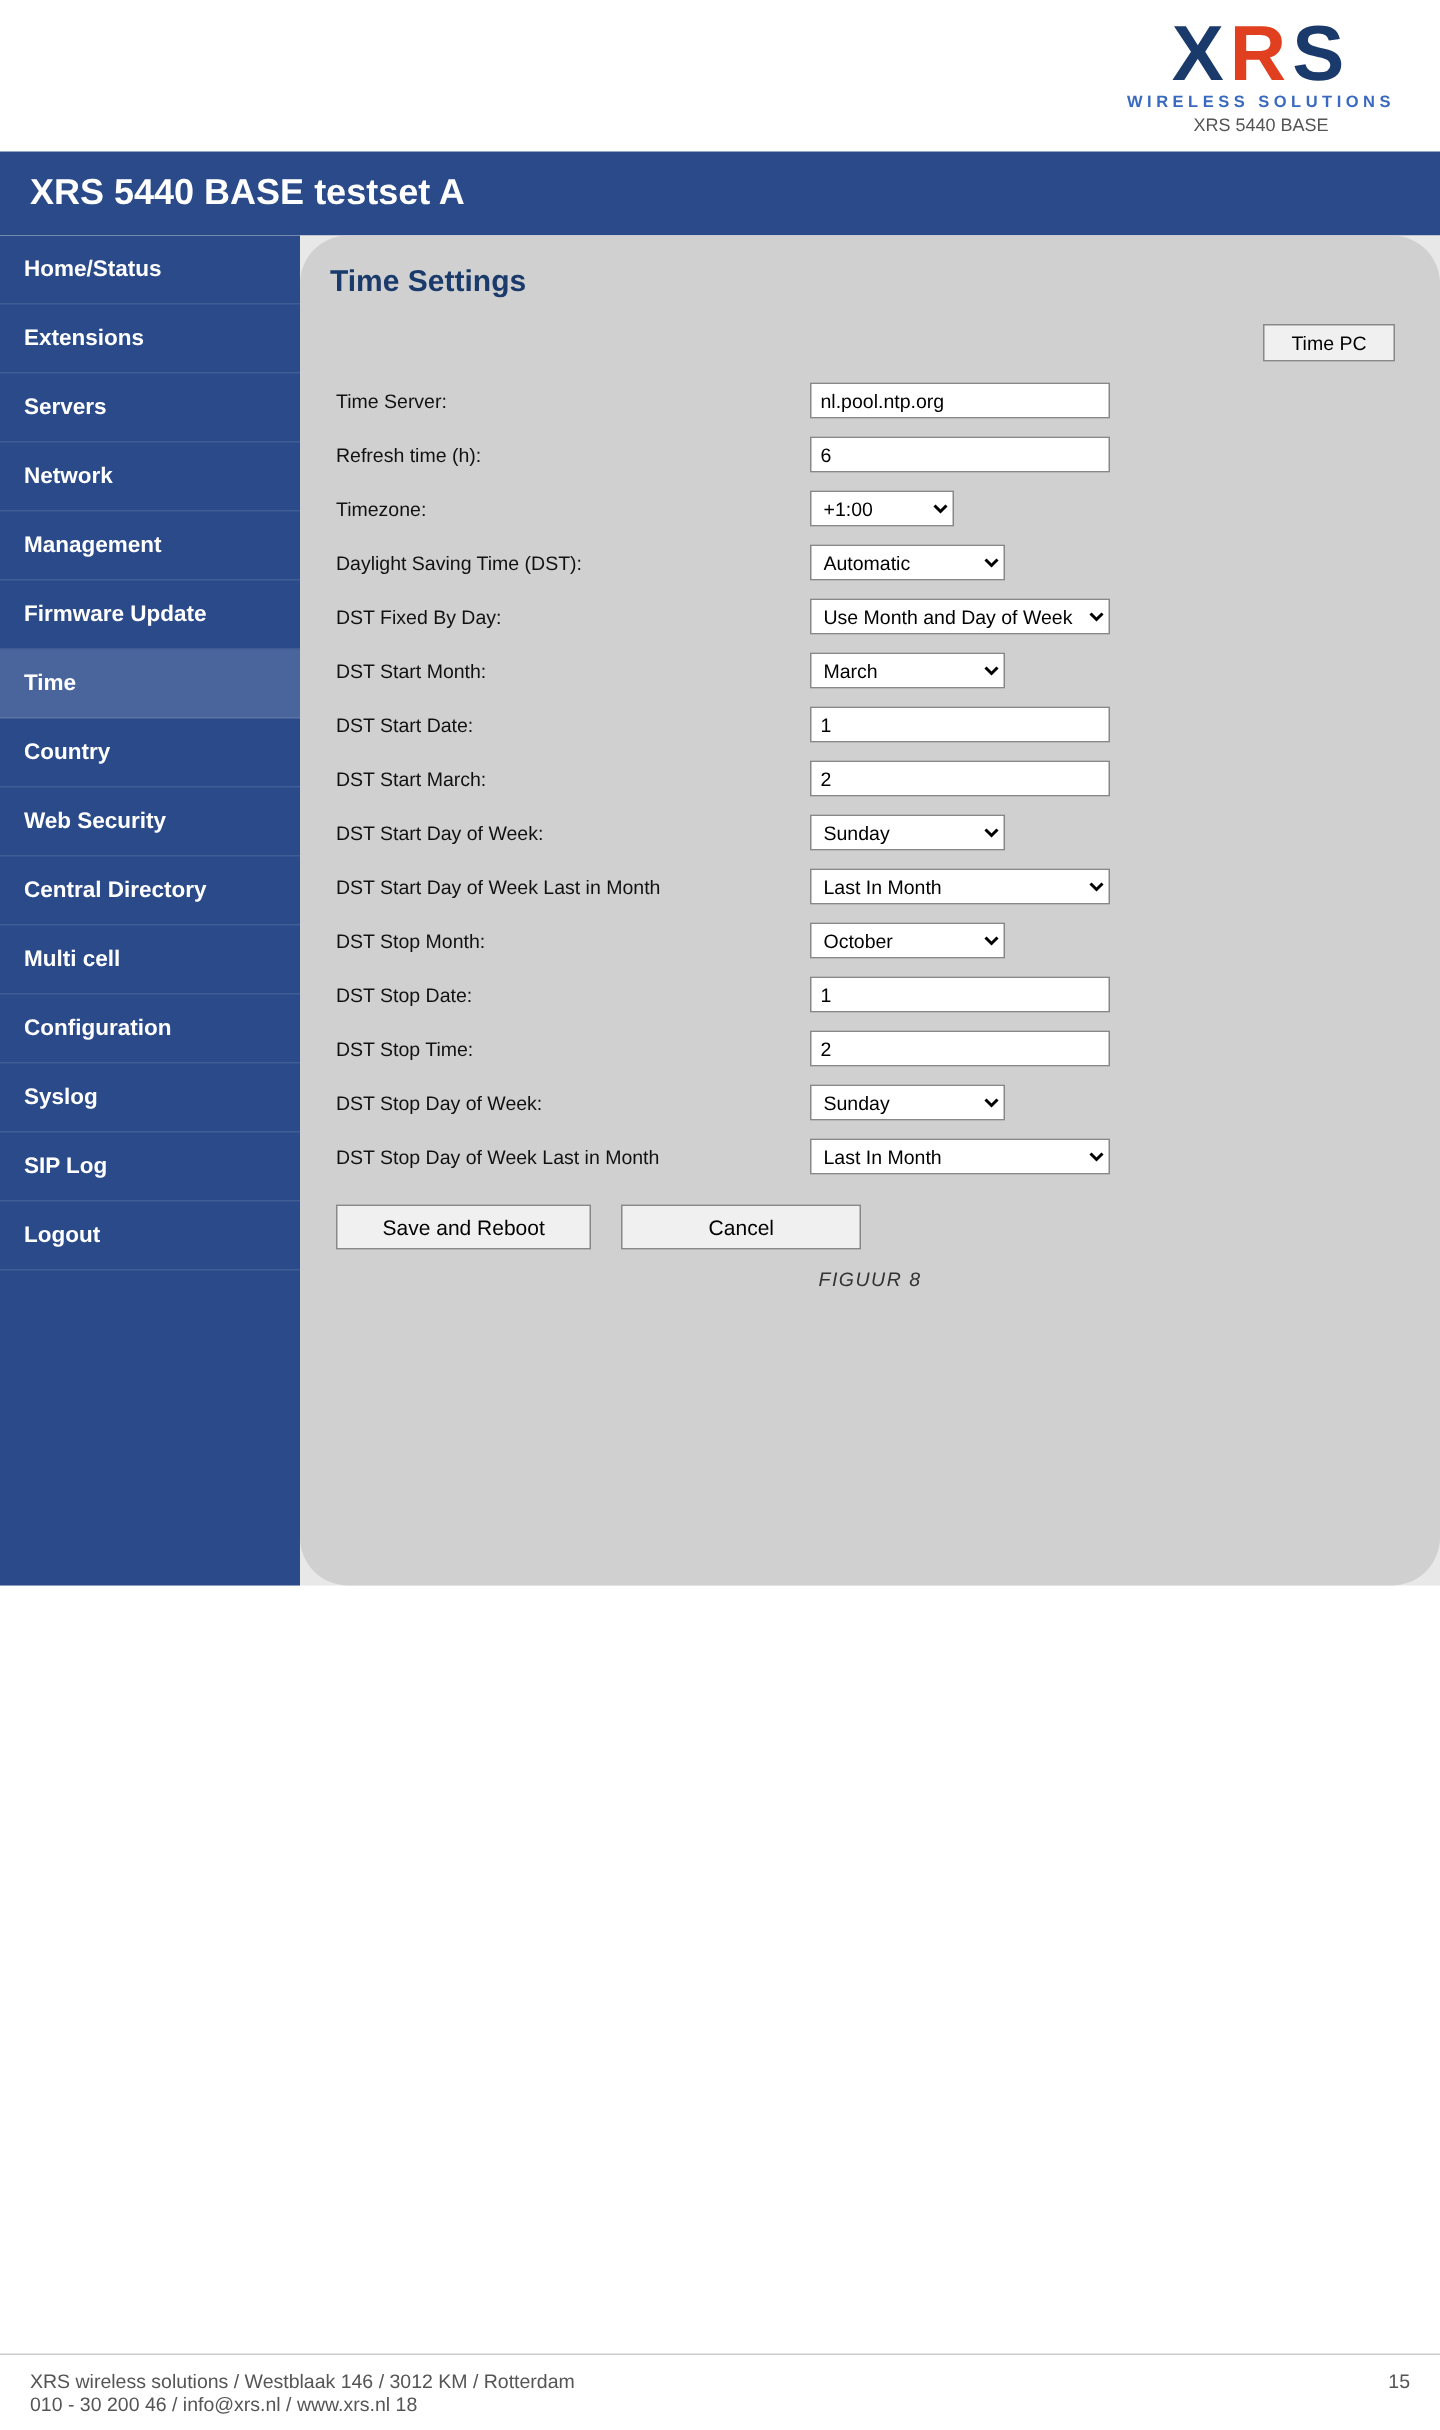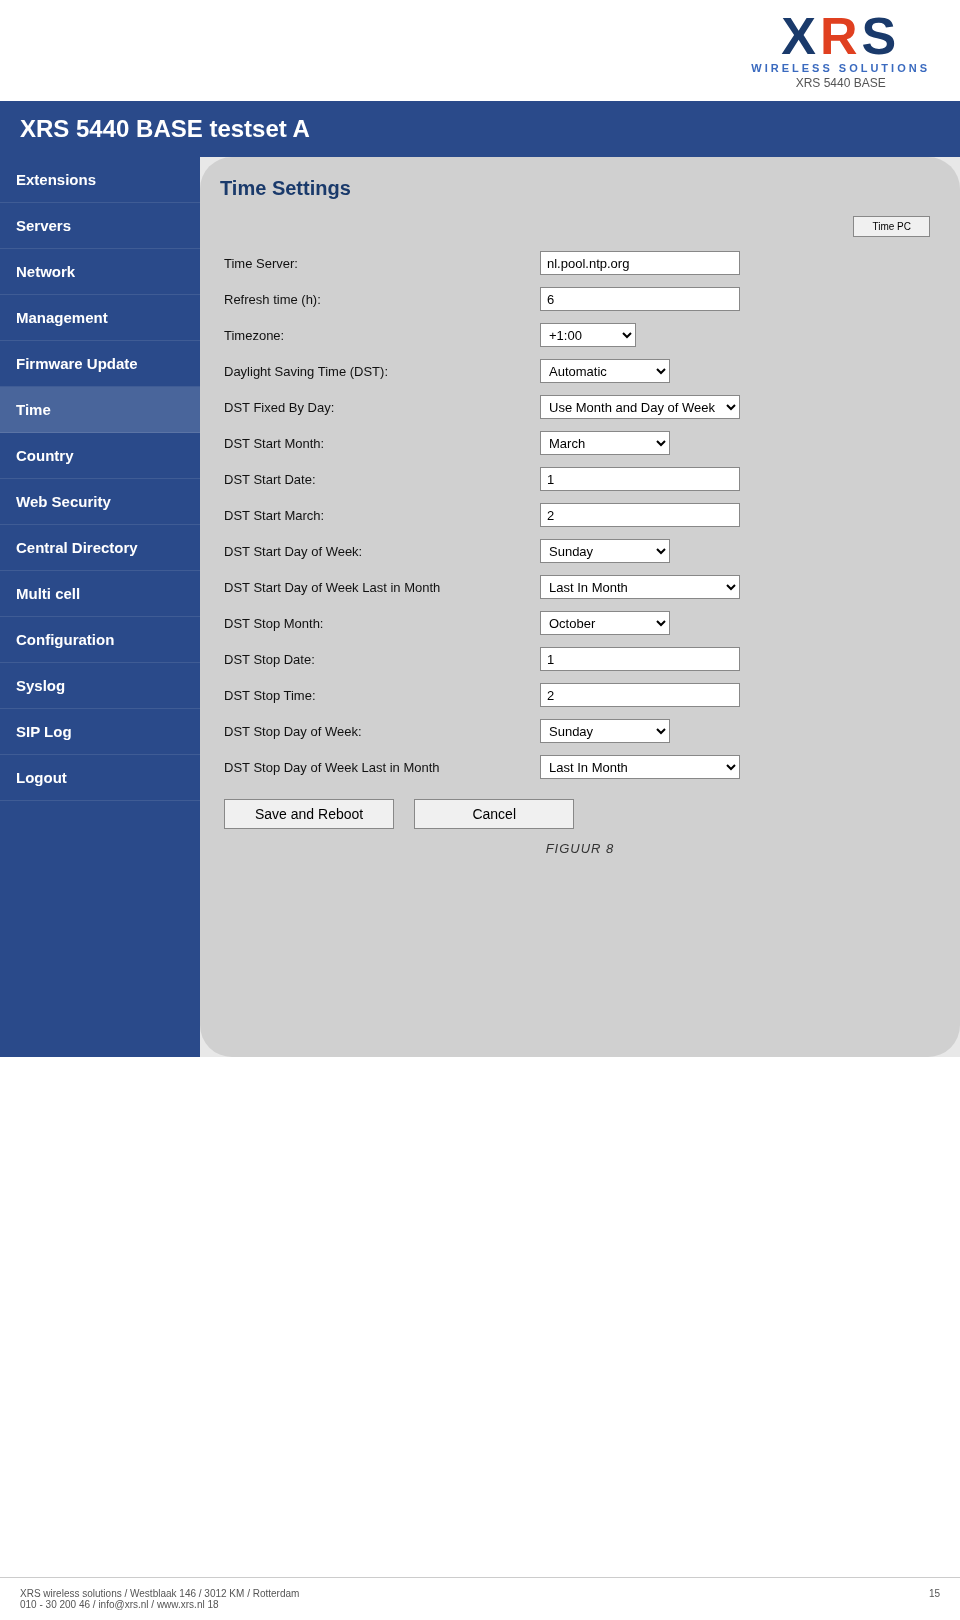--- a/index.html
+++ b/index.html
@@ -104,21 +104,21 @@
     .time-pc-row {
       display: flex;
       justify-content: flex-end;
       margin-bottom: 12px;
       padding-right: 10px;
     }
     .time-pc-btn {
       background: #f0f0f0;
       border: 1px solid #888;
       padding: 4px 18px;
-      font-size: 10px;
+      font-size: 13px;
       cursor: pointer;
     }
 
     
     .form-row {
       display: flex;
       align-items: center;
       margin-bottom: 8px;
       min-height: 28px;
     }
@@ -188,21 +188,21 @@
     .footer {
       position: absolute;
       bottom: 0;
       left: 0;
       right: 0;
       background: #fff;
       border-top: 1px solid #ccc;
       padding: 10px 20px;
       display: flex;
       justify-content: space-between;
-      font-size: 10px;
+      font-size: 13px;
       color: #555;
     }
   </style>
 </head>
 <body>
 
 <div class="header">
   <div class="logo-area">
     <div class="logo-xrs">
       X<span>R</span>S
@@ -212,20 +212,21 @@
   </div>
 </div>
 
 <div class="title-bar">
   <span>XRS 5440 BASE testset A</span>
 </div>
 
 <div class="main-content">
 
   <div class="sidebar">
+    <div class="sidebar-item">Home/Status</div>
     <div class="sidebar-item">Extensions</div>
     <div class="sidebar-item">Servers</div>
     <div class="sidebar-item">Network</div>
     <div class="sidebar-item">Management</div>
     <div class="sidebar-item">Firmware Update</div>
     <div class="sidebar-item active">Time</div>
     <div class="sidebar-item">Country</div>
     <div class="sidebar-item">Web Security</div>
     <div class="sidebar-item">Central Directory</div>
     <div class="sidebar-item">Multi cell</div>

